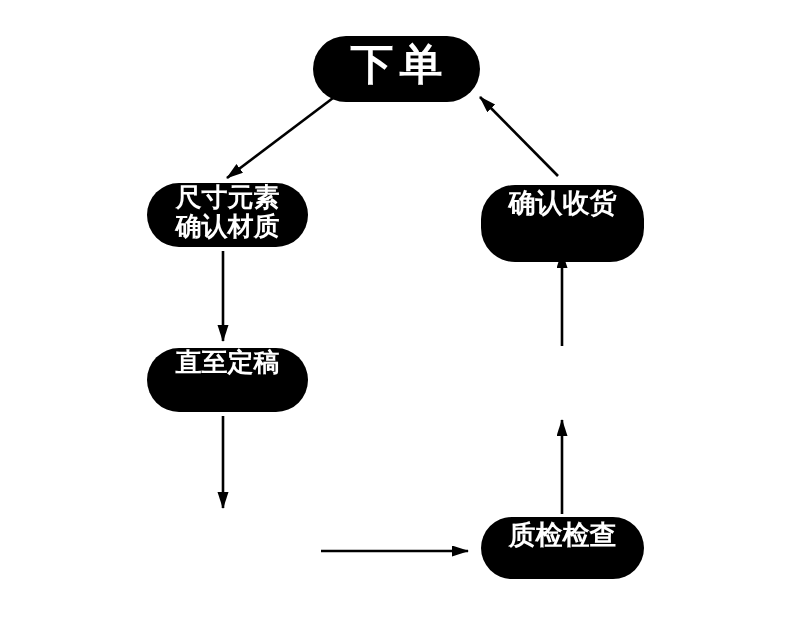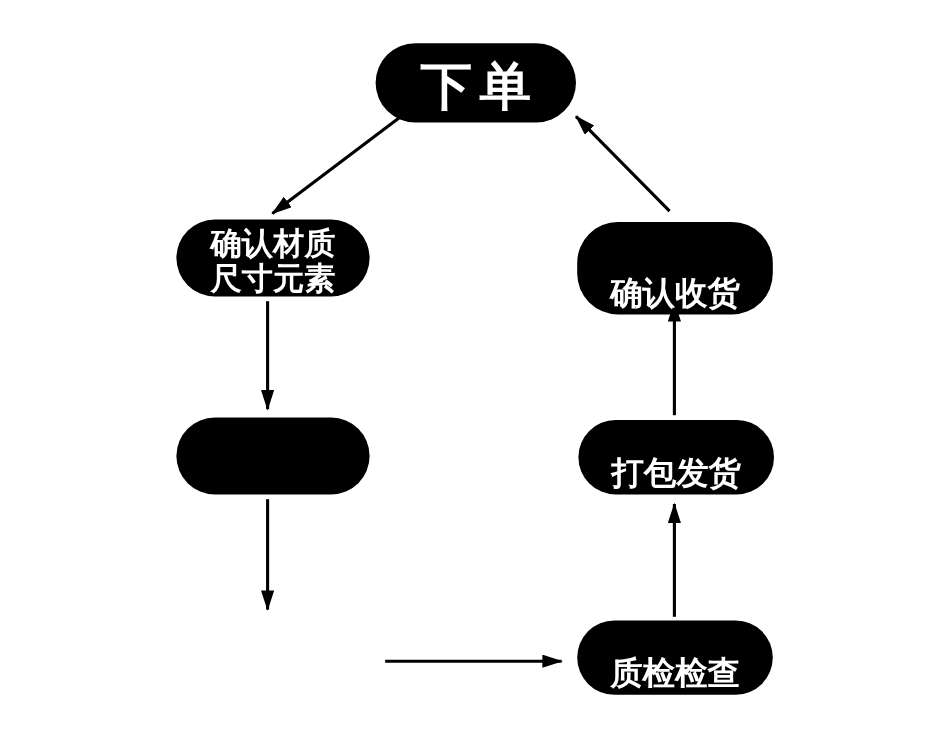--- a/index.html
+++ b/index.html
@@ -23,21 +23,21 @@
     height: 625px;
   }
   .node {
     position: absolute;
     background: #000000;
     color: #ffffff;
     border-radius: 34px;
     display: flex;
     flex-direction: column;
     align-items: center;
-    justify-content: flex-end;
+    justify-content: flex-start;
     text-align: center;
     font-weight: bold;
     box-sizing: border-box;
   }
   #node-order {
     left: 313px; top: 36px;
     width: 167px; height: 66px;
     font-size: 43px;
     letter-spacing: 6px;
     padding-left: 6px; 
@@ -93,33 +93,31 @@
     <line x1="562" y1="514" x2="562" y2="420" stroke="#000000" stroke-width="2.6" marker-end="url(#arrowhead)"></line>
     <line x1="562" y1="346" x2="562" y2="252" stroke="#000000" stroke-width="2.6" marker-end="url(#arrowhead)"></line>
     <line x1="558" y1="176" x2="480" y2="97" stroke="#000000" stroke-width="2.6" marker-end="url(#arrowhead)"></line>
   </svg>
 
   <div class="node" id="node-order">
     <span>下单</span>
   </div>
 
   <div class="node" id="node-confirm-material">
+    <span>尺寸元素</span>
     <span>确认材质</span>
-    <span>尺寸元素</span>
   </div>
 
   <div class="node" id="node-arrange-design">
+    <span>直至定稿</span>
   </div>
 
 
   <div class="node" id="node-confirm-receipt">
     <span>确认收货</span>
   </div>
 
-  <div class="node" id="node-pack-ship">
-    <span>打包发货</span>
-  </div>
 
   <div class="node" id="node-quality-check">
     <span>质检检查</span>
   </div>
 
 </div>
 
 </body></html>

